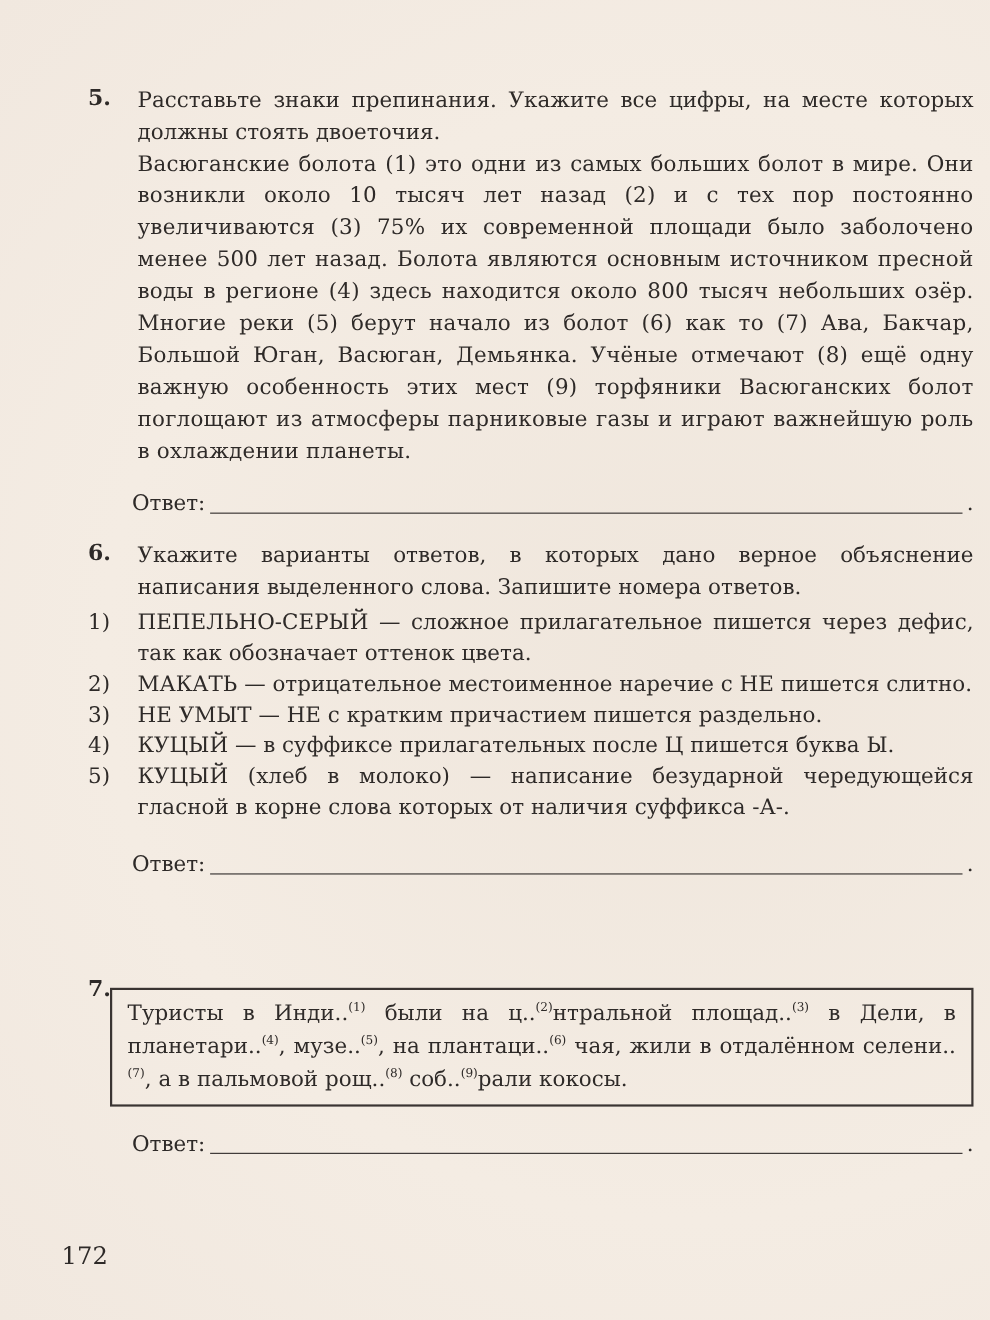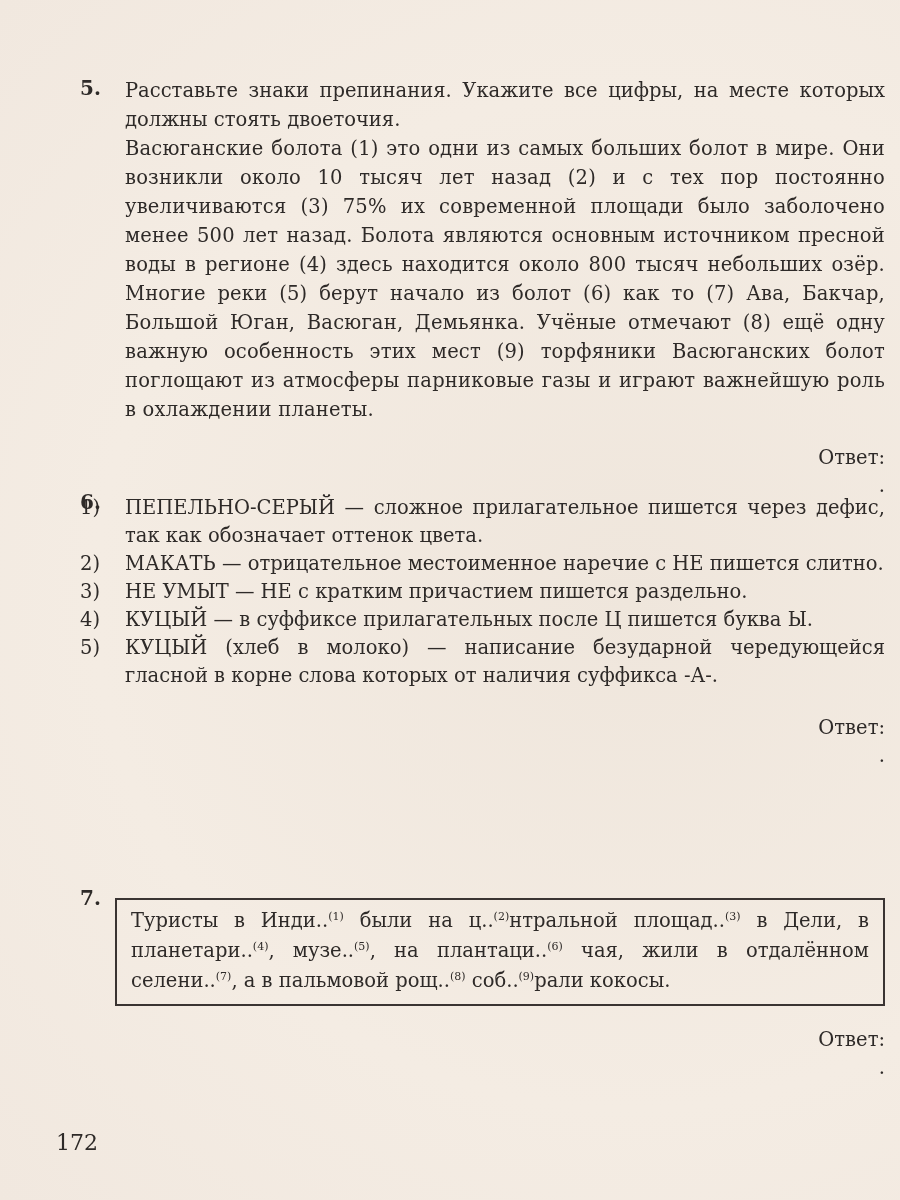--- a/index.html
+++ b/index.html
@@ -10,21 +10,21 @@
       color: #2e2a28;
       font-family: "DejaVu Serif", "Liberation Serif", serif;
       position: relative;
     }
     .page { position: absolute; left: 0; top: 0; width: 900px; height: 1200px; }
     .task { position: absolute; left: 80px; width: 805px; }
     .num { position: absolute; left: 0; top: 0; font-weight: bold; font-size: 20px; }
     .body { margin-left: 45px; font-size: 19.5px; line-height: 29px; text-align: justify; }
     .b { font-weight: normal; }
     .it { }
-    .answer { display: flex; align-items: flex-end; font-size: 19.5px; margin-left: 40px; margin-top: 16px; flex-direction: column; }
+    .answer { display: flex; align-items: flex-start; font-size: 19.5px; margin-left: 40px; margin-top: 16px; }
     .answer .line { flex: 1; border-bottom: 1.5px solid #2e2a28; height: 20px; margin: 0 4px 4px 4px; }
     .opt { display: flex; font-size: 19.5px; line-height: 28px; }
     .opt .on { width: 45px; flex: none; margin-left: -45px; }
     .opt .ot { flex: 1; text-align: justify; }
     .box { border: 2px solid #3a3432; padding: 6px 14px 8px 14px; margin: 12px 0 0 -10px; font-size: 19.5px; line-height: 30px; text-align: justify; }
     sup { font-size: 11px; line-height: 0; }
     .pageno { position: absolute; left: 56px; top: 1130px; font-size: 22px; }
   </style>
 </head>
 <body>
@@ -39,20 +39,21 @@
     <div class="body it" style="letter-spacing:0.2px;">Васюганские болота (1) это одни из самых больших болот в мире. Они возникли около 10 тысяч лет назад (2) и с тех пор постоянно увеличиваются (3) 75% их современной площади было заболочено менее 500 лет назад. Болота являются основным источником пресной воды в регионе (4) здесь находится около 800 тысяч небольших озёр. Многие реки (5) берут начало из болот (6) как то (7) Ава, Бакчар, Большой Юган, Васюган, Демьянка. Учёные отмечают (8) ещё одну важную особенность этих мест (9) торфяники Васюганских болот поглощают из атмосферы парниковые газы и играют важнейшую роль в охлаждении планеты.</div>
     <div class="answer" style="margin-top:22px;">
       <span>Ответ:</span>
       <span class="line"></span>
         <span>.</span>
     </div>
   </div>
 
   <div class="task" style="top:490px;">
     <span class="num">6.</span>
+    <div class="body">Укажите варианты ответов, в которых дано верное объяснение написания выделенного слова. Запишите номера ответов.</div>
     <div class="body" style="margin-top:4px;">
       <div class="opt">
           <span class="on">1)</span>
           <span class="ot"><span class="b">ПЕПЕЛЬНО-СЕРЫЙ</span><span> — сложное прилагательное пишется через дефис, так как обозначает оттенок цвета.</span></span>
         </div>
       <div class="opt">
           <span class="on">2)</span>
           <span class="ot"><span class="b">МАКАТЬ</span><span> — отрицательное местоименное наречие с НЕ пишется слитно.</span></span>
         </div>
       <div class="opt">
@@ -70,21 +71,21 @@
     </div>
     <div class="answer" style="margin-top:26px;">
       <span>Ответ:</span>
       <span class="line"></span>
         <span>.</span>
     </div>
   </div>
 
   <div class="task" style="top:886px;">
     <span class="num">7.</span>
-    <div class="body" style="margin-left:45px;">
+    <div class="body" style="margin-left:30px;">
       <div class="box">
         <span>Туристы в Инди..</span><sup>(1)</sup><span> были на ц..</span><sup>(2)</sup><span>нтральной площад..</span><sup>(3)</sup><span> в Дели, в планетари..</span><sup>(4)</sup><span>, музе..</span><sup>(5)</sup><span>, на плантаци..</span><sup>(6)</sup><span> чая, жили в отдалённом селени..</span><sup>(7)</sup><span>, а в пальмовой рощ..</span><sup>(8)</sup><span> соб..</span><sup>(9)</sup><span>рали кокосы.</span>
       </div>
     </div>
     <div class="answer" style="margin-top:22px;">
       <span>Ответ:</span>
       <span class="line"></span>
         <span>.</span>
     </div>
   </div>

